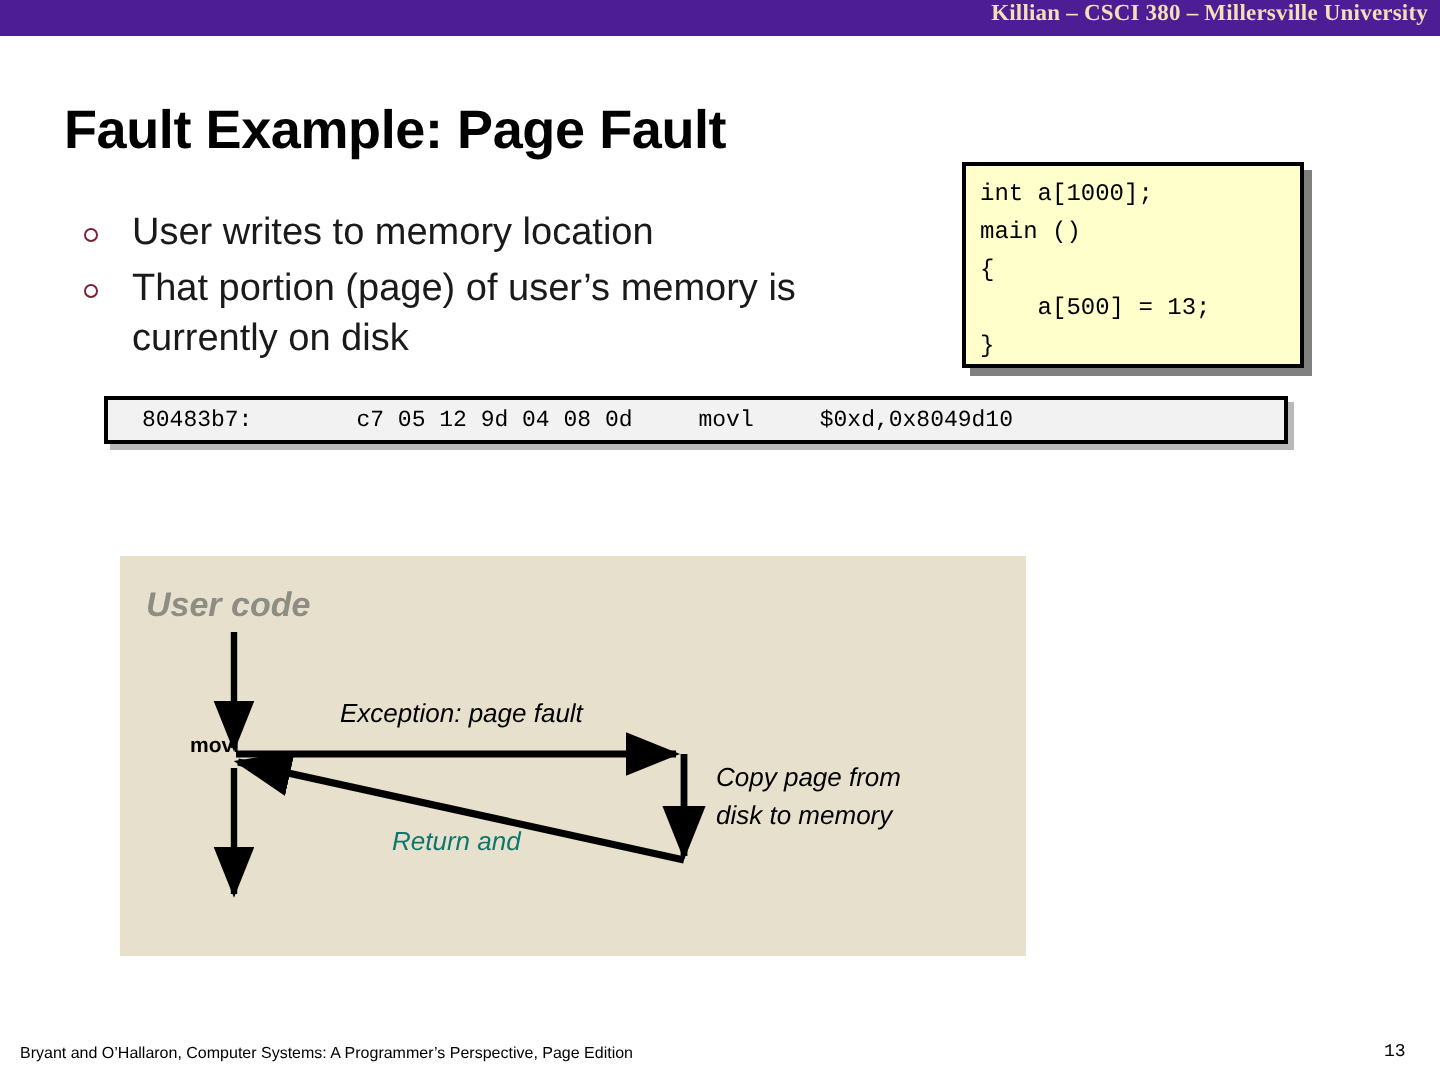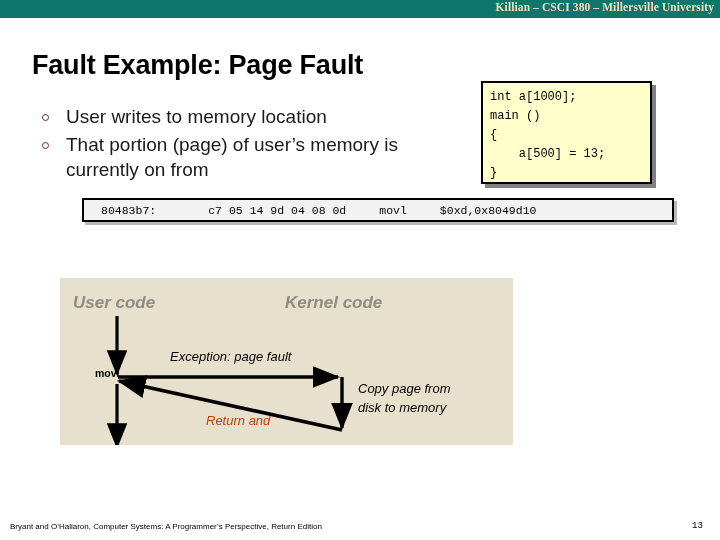--- a/index.html
+++ b/index.html
@@ -14,21 +14,21 @@
     overflow: hidden;
     font-family: "Liberation Sans", sans-serif;
   }
 
   
   #top-banner {
     position: absolute;
     left: 0; top: 0;
     width: 720px;
     height: 18px;
-    background: #0f766e;
+    background: #4c1d95;
   }
   #banner-text {
     position: absolute;
     right: 6px;
     top: 1px;
     font-family: "Liberation Serif", serif;
     font-size: 11.5px;
     font-weight: bold;
     color: #f5dfb8;
     letter-spacing: 0.1px;
@@ -99,21 +99,21 @@
     font-size: 12px;
     color: #000000;
     padding: 5px 0 0 7px;
     line-height: 19px;
     white-space: pre;
   }
 
   
   #asm-strip {
     position: absolute;
-    left: 82px;
+    left: 52px;
     top: 198px;
     width: 592px;
     height: 24px;
     background: #f2f2f2;
     border: 2px solid #000000;
     box-sizing: border-box;
     box-shadow: 3px 3px 0 0 #b9b9b9;
     font-family: "Liberation Mono", monospace;
     font-size: 11.5px;
     color: #000000;
@@ -125,21 +125,21 @@
   #asm-bytes { margin-left: 52px; }
   #asm-mnem  { margin-left: 33px; }
   #asm-ops   { margin-left: 33px; font-family: Liberation Mono, monospace; }
 
   
   #diagram-panel {
     position: absolute;
     left: 60px;
     top: 278px;
     width: 453px;
-    height: 167px;
+    height: 200px;
     background: #e7e0cc;
     overflow: hidden;
   }
   #lbl-user-code {
     position: absolute;
     left: 13px;
     top: 15px;
     font-size: 17px;
     font-weight: bold;
     font-style: italic;
@@ -183,24 +183,23 @@
     color: #000000;
     line-height: 19px;
     white-space: nowrap;
   }
   #lbl-return {
     position: absolute;
     left: 136px;
     top: 133px;
     font-size: 13px;
     font-style: italic;
-    color: #c2410c;
+    color: #0f766e;
     line-height: 19px;
     white-space: nowrap;
-    margin-left: 10px;
   }
   #diagram-arrows {
     position: absolute;
     left: 0; top: 0;
     width: 453px;
     height: 184px;
   }
 
   
   #footer-citation {
@@ -231,34 +230,34 @@
 
 <div id="bullet-list">
 
   <div class="bullet-row">
     <span class="bullet-marker"><i></i></span>
     <span class="bullet-text">User writes to memory location</span>
   </div>
 
   <div class="bullet-row">
     <span class="bullet-marker"><i></i></span>
-    <span class="bullet-text">That portion (page) of user’s memory is currently on from</span>
+    <span class="bullet-text">That portion (page) of user’s memory is currently on disk</span>
   </div>
 
 </div>
 
 <div id="code-box">int a[1000];
 main ()
 {
     a[500] = 13;
 }</div>
 
 <div id="asm-strip">
   <span id="asm-addr">80483b7:</span>
-  <span id="asm-bytes">c7 05 14 9d 04 08 0d</span>
+  <span id="asm-bytes">c7 05 12 9d 04 08 0d</span>
   <span id="asm-mnem">movl</span>
   <span id="asm-ops">$0xd,0x8049d10</span>
 </div>
 
 <div id="diagram-panel">
 
   <svg id="diagram-arrows" viewBox="0 0 453 184">
     <defs>
       <marker id="ah" markerWidth="9" markerHeight="9" refX="7.4" refY="3.2" orient="auto" markerUnits="strokeWidth">
         <path d="M0,0 L8,3.2 L0,6.4 z" fill="#000000"></path>
@@ -270,29 +269,28 @@
     <line x1="57" y1="106" x2="57" y2="169" stroke="#000000" stroke-width="3.2" marker-end="url(#ah)"></line>
 
     <line x1="58" y1="99" x2="278" y2="99" stroke="#000000" stroke-width="3.4" marker-end="url(#ah)"></line>
 
     <line x1="282" y1="99" x2="282" y2="150" stroke="#000000" stroke-width="3.4" marker-end="url(#ah)"></line>
 
     <line x1="282" y1="152" x2="59" y2="103" stroke="#000000" stroke-width="3.6" marker-end="url(#ah)"></line>
   </svg>
 
   <div id="lbl-user-code">User code</div>
-  <div id="lbl-kernel-code">Kernel code</div>
   <div id="lbl-movl">movl</div>
   <div id="lbl-copy-page">
     <div>Copy page from</div>
     <div>disk to memory</div>
   </div>
 
   <div id="lbl-exception">Exception: page fault</div>
 
   <div id="lbl-return">
     <div>Return and</div>
   </div>
 
 </div>
 
-<div id="footer-citation">Bryant and O’Hallaron, Computer Systems: A Programmer’s Perspective, Return Edition</div>
+<div id="footer-citation">Bryant and O’Hallaron, Computer Systems: A Programmer’s Perspective, Page Edition</div>
 <div id="footer-page-number">13</div>
 
 </body></html>

